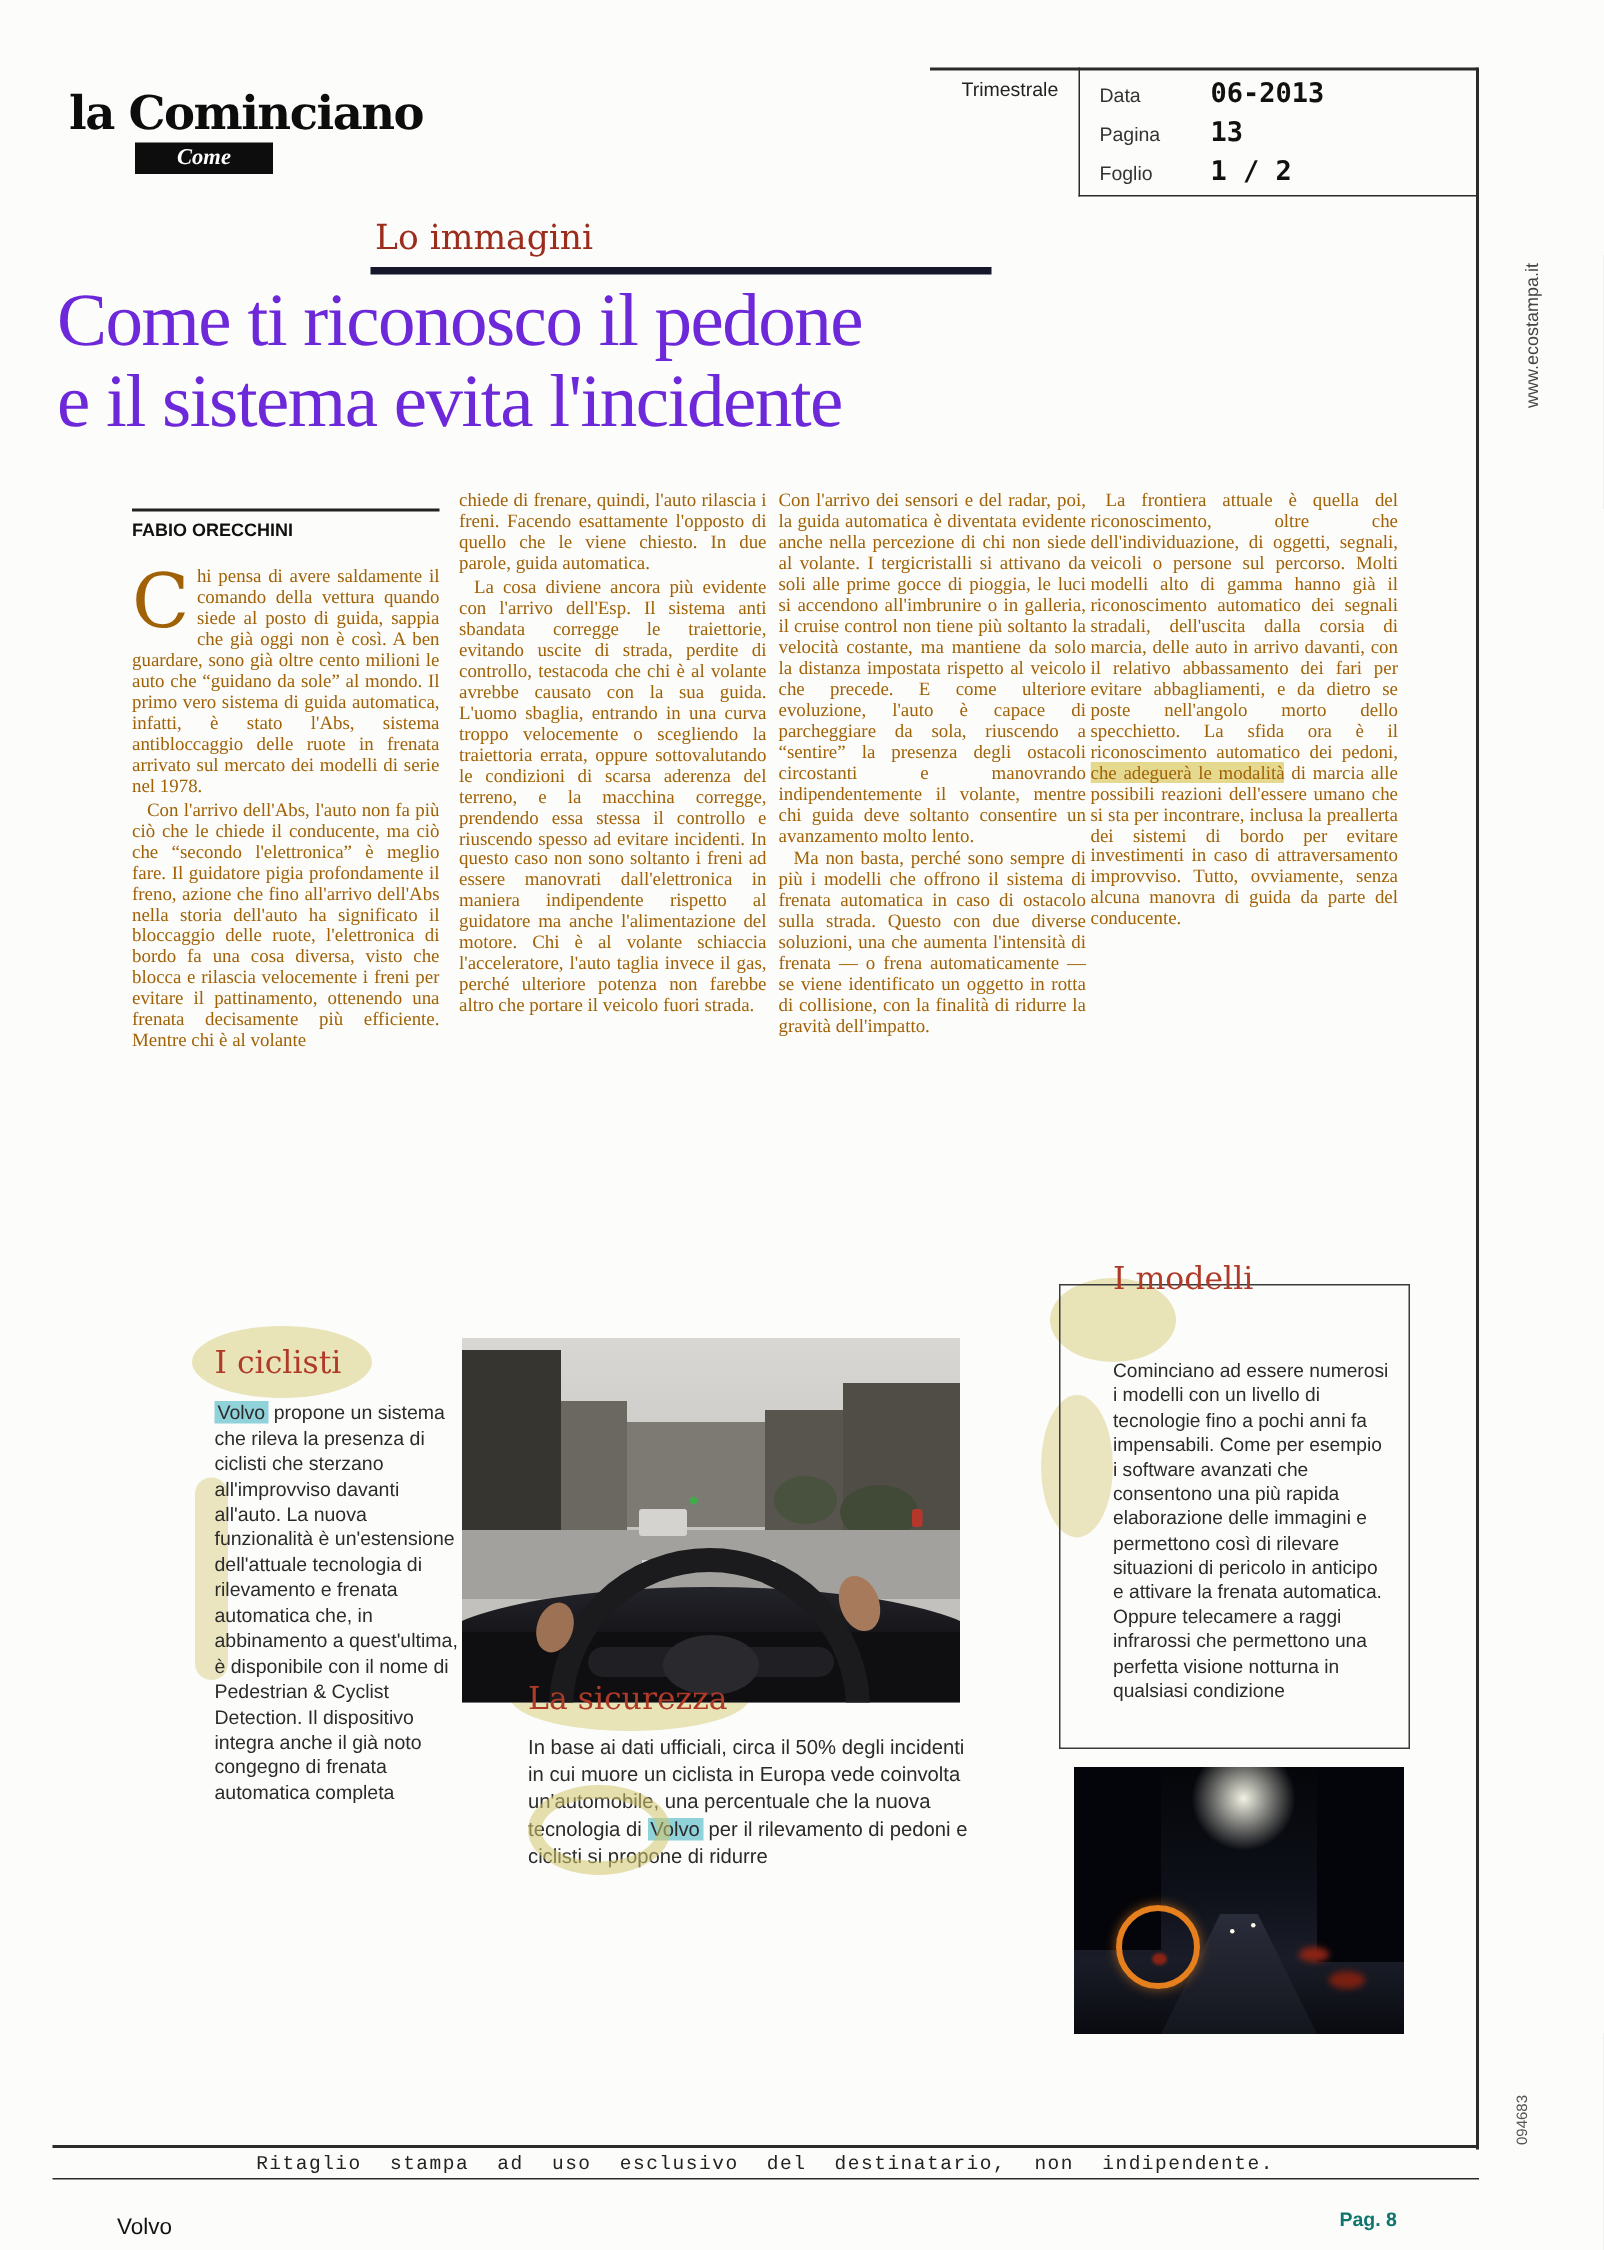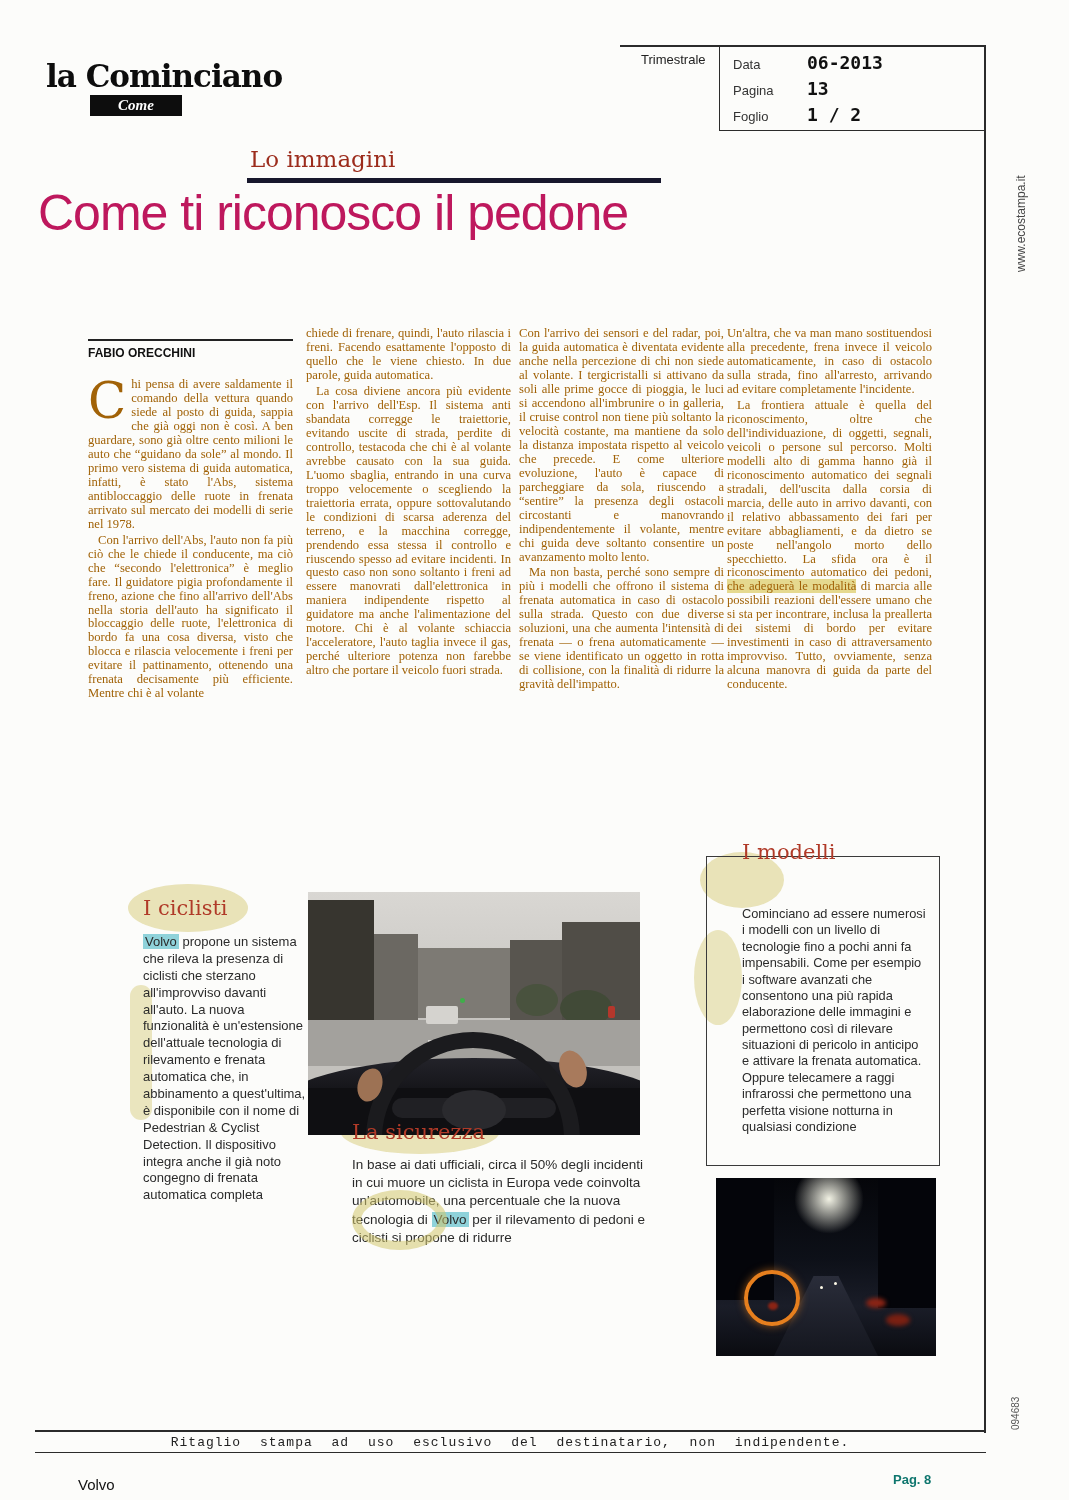--- a/index.html
+++ b/index.html
@@ -21,22 +21,22 @@
                font-size:13px; color:#222; }
   .datafields { position:absolute; left:733px; top:52px; font-family:"Liberation Sans", sans-serif; }
   .datafield { display:flex; margin-bottom:5px; align-items:baseline; }
   .datafield .lbl { width:74px; font-size:13px; color:#333; }
   .datafield .val { font-family:"DejaVu Sans Mono", monospace; font-size:18px; font-weight:700; color:#111; }
 
   
   .kicker { position:absolute; left:250px; top:146px; font-family:"DejaVu Serif", serif;
             font-size:23px; color:#9c2c1c; z-index:2; }
   .kicker-rule { position:absolute; left:247px; top:178px; width:414px; height:5px; background:#17172c; }
-  .headline { position:absolute; left:38px; top:186px; width:740px; font-family:Liberation Sans, sans-serif;
-              font-size:50px; line-height:1.08; letter-spacing:-1px; color:#be185d; }
+  .headline { position:absolute; left:38px; top:186px; width:740px; font-family:Liberation Serif, serif;
+              font-size:50px; line-height:1.08; letter-spacing:-1px; color:#6d28d9; }
 
   
   .byline { position:absolute; left:88px; top:339px; width:205px; border-top:2px solid #222;
             padding-top:5px; font-family:"Liberation Sans", sans-serif; font-weight:700;
             font-size:12px; color:#111; z-index:2; }
   .col { position:absolute; top:327px; width:205px; height:515px; overflow:hidden;
          font-size:12.6px; line-height:1.11; text-align:justify; color:#a16207; z-index:2; }
   .col p { margin-bottom:2px; text-indent:10px; }
   .col p.nofirst { text-indent:0; }
   #col1 { left:88px;  top:378px; height:464px; }
@@ -163,41 +163,41 @@
     <div class="datafield">
       <span class="lbl">Foglio</span>
       <span class="val">1 / 2</span>
     </div>
   </div>
 
   <div class="kicker">Lo immagini</div>
   <div class="kicker-rule"></div>
   <div class="headline">
     <div>Come ti riconosco il pedone</div>
+    <div>e il sistema evita l'incidente</div>
   </div>
 
   <div class="byline">FABIO ORECCHINI</div>
 
   <div class="col" id="col1">
     <p class="nofirst"><span class="dropcap">C</span><span>hi pensa di avere saldamente il comando della vettura quando siede al posto di guida, sappia che già oggi non è così. A ben guardare, sono già oltre cento milioni le auto che “guidano da sole” al mondo. Il primo vero sistema di guida automatica, infatti, è stato l'Abs, sistema antibloccaggio delle ruote in frenata arrivato sul mercato dei modelli di serie nel 1978.</span></p>
     <p>Con l'arrivo dell'Abs, l'auto non fa più ciò che le chiede il conducente, ma ciò che “secondo l'elettronica” è meglio fare. Il guidatore pigia profondamente il freno, azione che fino all'arrivo dell'Abs nella storia dell'auto ha significato il bloccaggio delle ruote, l'elettronica di bordo fa una cosa diversa, visto che blocca e rilascia velocemente i freni per evitare il pattinamento, ottenendo una frenata decisamente più efficiente. Mentre chi è al volante</p>
   </div>
 
   <div class="col" id="col2">
     <p class="nofirst">chiede di frenare, quindi, l'auto rilascia i freni. Facendo esattamente l'opposto di quello che le viene chiesto. In due parole, guida automatica.</p>
     <p>La cosa diviene ancora più evidente con l'arrivo dell'Esp. Il sistema anti sbandata corregge le traiettorie, evitando uscite di strada, perdite di controllo, testacoda che chi è al volante avrebbe causato con la sua guida. L'uomo sbaglia, entrando in una curva troppo velocemente o scegliendo la traiettoria errata, oppure sottovalutando le condizioni di scarsa aderenza del terreno, e la macchina corregge, prendendo essa stessa il controllo e riuscendo spesso ad evitare incidenti. In questo caso non sono soltanto i freni ad essere manovrati dall'elettronica in maniera indipendente rispetto al guidatore ma anche l'alimentazione del motore. Chi è al volante schiaccia l'acceleratore, l'auto taglia invece il gas, perché ulteriore potenza non farebbe altro che portare il veicolo fuori strada.</p>
   </div>
 
   <div class="col" id="col3">
     <p class="nofirst">Con l'arrivo dei sensori e del radar, poi, la guida automatica è diventata evidente anche nella percezione di chi non siede al volante. I tergicristalli si attivano da soli alle prime gocce di pioggia, le luci si accendono all'imbrunire o in galleria, il cruise control non tiene più soltanto la velocità costante, ma mantiene da solo la distanza impostata rispetto al veicolo che precede. E come ulteriore evoluzione, l'auto è capace di parcheggiare da sola, riuscendo a “sentire” la presenza degli ostacoli circostanti e manovrando indipendentemente il volante, mentre chi guida deve soltanto consentire un avanzamento molto lento.</p>
     <p>Ma non basta, perché sono sempre di più i modelli che offrono il sistema di frenata automatica in caso di ostacolo sulla strada. Questo con due diverse soluzioni, una che aumenta l'intensità di frenata — o frena automaticamente — se viene identificato un oggetto in rotta di collisione, con la finalità di ridurre la gravità dell'impatto.</p>
   </div>
 
   <div class="col" id="col4">
-    <p class="nofirst">Un'altra, che va man mano sostituendosi alla precedente, frena invece il veicolo automaticamente, in caso di ostacolo sulla strada, fino all'arresto, arrivando ad evitare completamente l'incidente.</p>
     <p><span>La frontiera attuale è quella del riconoscimento, oltre che dell'individuazione, di oggetti, segnali, veicoli o persone sul percorso. Molti modelli alto di gamma hanno già il riconoscimento automatico dei segnali stradali, dell'uscita dalla corsia di marcia, delle auto in arrivo davanti, con il relativo abbassamento dei fari per evitare abbagliamenti, e da dietro se poste nell'angolo morto dello specchietto. La sfida ora è il riconoscimento automatico dei pedoni, </span><span class="hl-yellow">che adeguerà le modalità</span><span> di marcia alle possibili reazioni dell'essere umano che si sta per incontrare, inclusa la preallerta dei sistemi di bordo per evitare investimenti in caso di attraversamento improvviso. Tutto, ovviamente, senza alcuna manovra di guida da parte del conducente.</span></p>
   </div>
 
   <div class="blob" style="left:128px; top:884px; width:120px; height:48px;"></div>
   <div class="blob-bar" style="left:130px; top:985px; width:22px; height:135px;"></div>
   <div class="blob" style="left:340px; top:1108px; width:160px; height:46px;"></div>
   <div class="blob-ring" style="left:352px; top:1190px; width:95px; height:60px;"></div>
   <div class="blob" style="left:700px; top:852px; width:84px; height:56px;"></div>
   <div class="blob-bar" style="left:694px; top:930px; width:48px; height:95px; border-radius:50%;"></div>
 

